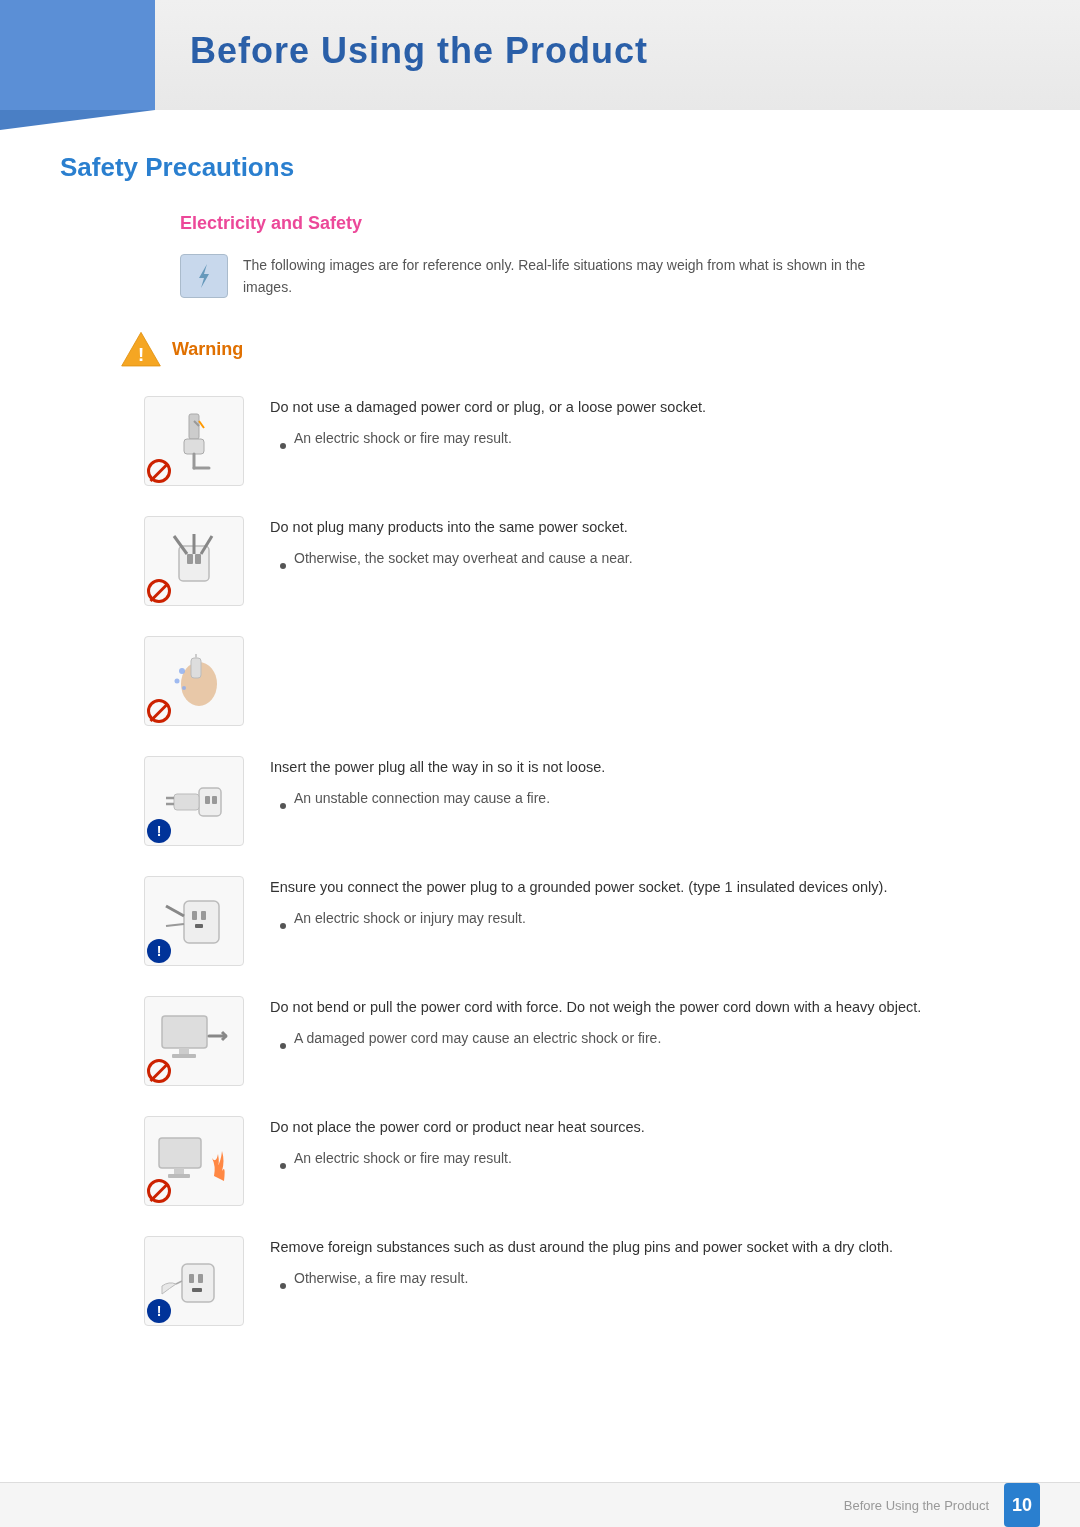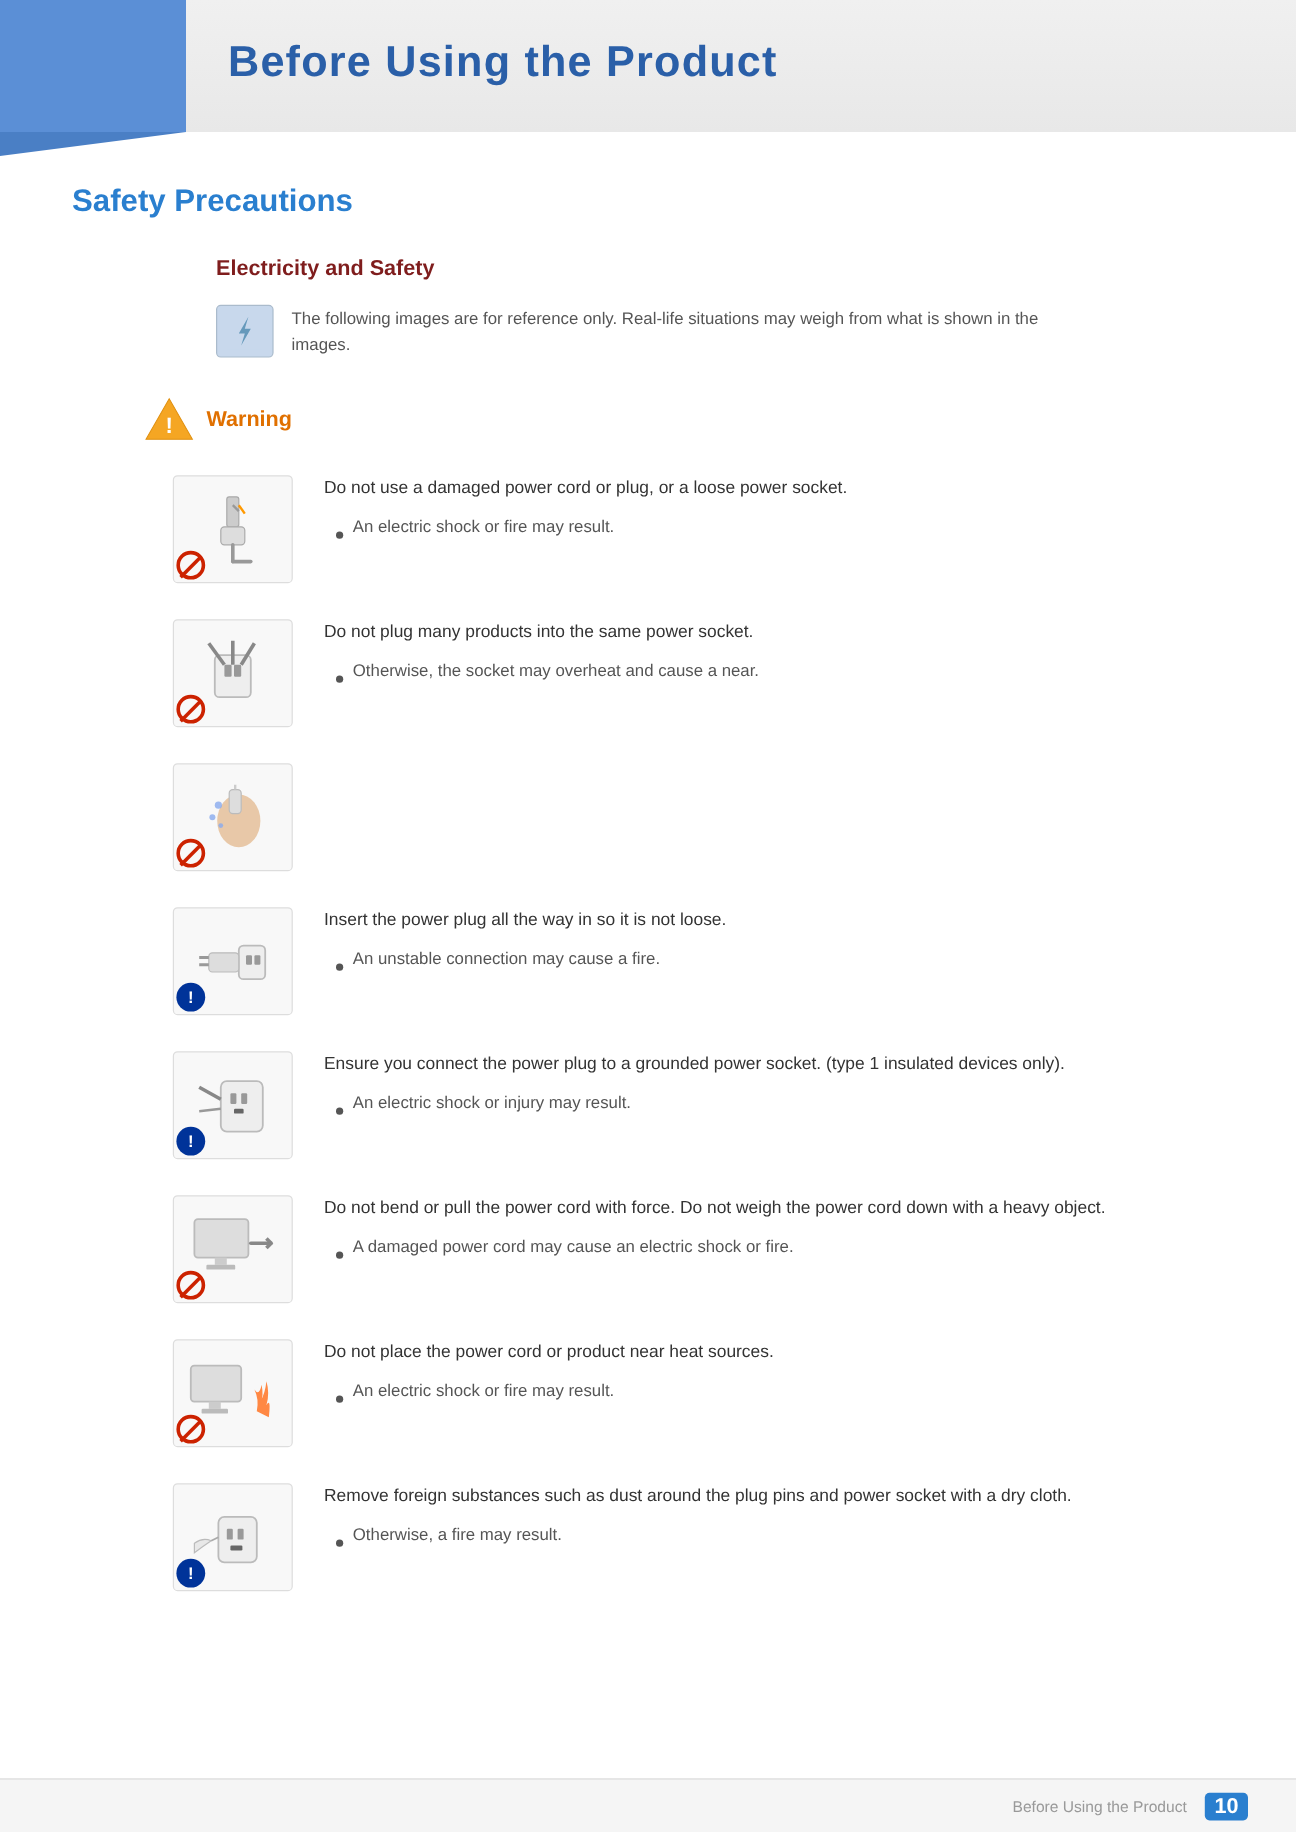--- a/index.html
+++ b/index.html
@@ -56,21 +56,21 @@
       font-weight: bold;
       color: #2a7fcf;
       margin-bottom: 25px;
       padding-bottom: 5px;
     }
 
     
     .subsection-title {
       font-size: 18px;
       font-weight: bold;
-      color: #7f1d1d;
+      color: #ec4899;
       margin-left: 120px;
       margin-bottom: 20px;
     }
 
     
     .info-note {
       display: flex;
       align-items: flex-start;
       margin-left: 120px;
       margin-bottom: 30px;
@@ -183,21 +183,21 @@
       color: #999;
       margin-right: 15px;
     }
 
     .footer-page {
       font-size: 18px;
       font-weight: bold;
       color: #fff;
       background: #2a7fcf;
       width: 36px;
-      height: 23px;
+      height: 44px;
       border-radius: 4px;
       display: flex;
       align-items: center;
       justify-content: center;
     }
 
     .circle-prohibit {
       position: absolute;
       bottom: 2px;
       left: 2px;

